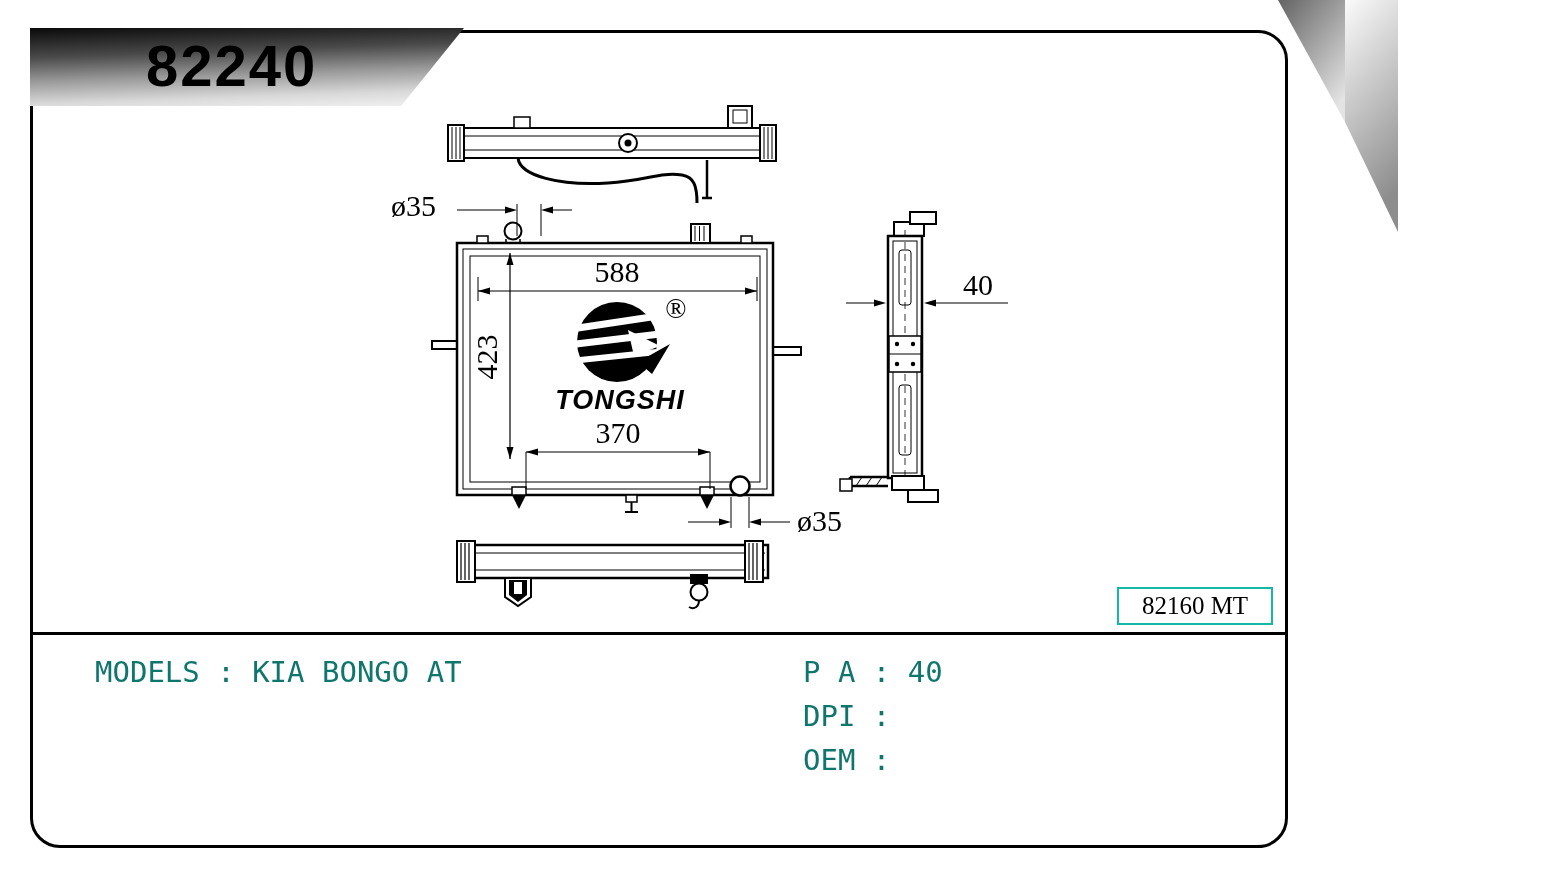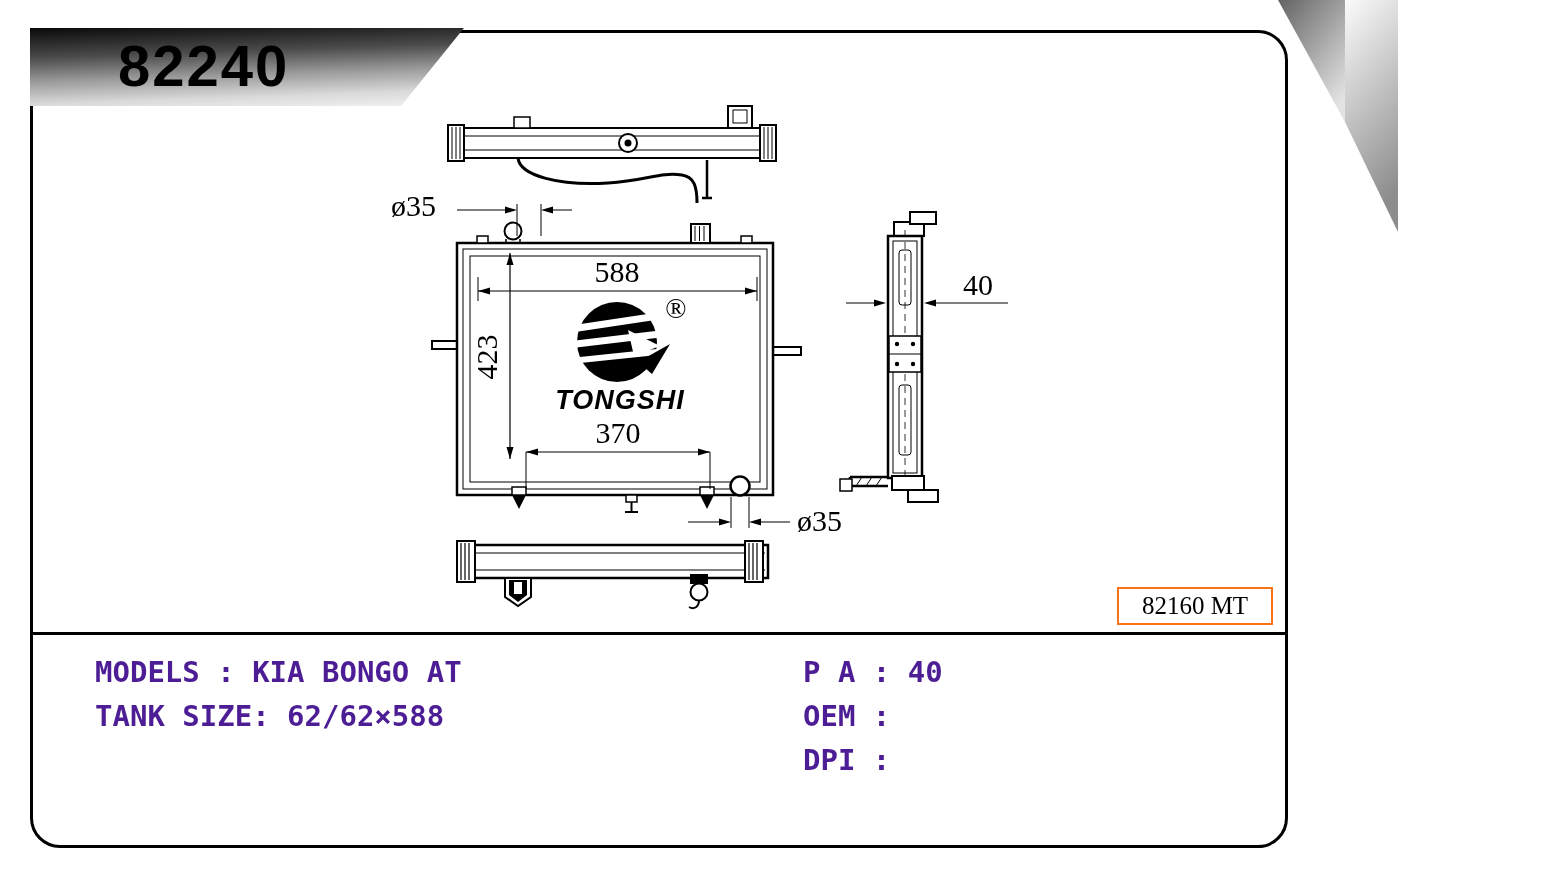--- a/index.html
+++ b/index.html
@@ -5,29 +5,29 @@
   html,body{margin:0;padding:0;background:#fff;}
   .page{position:relative;width:1560px;height:878px;background:#fff;overflow:hidden;
         font-family:"Liberation Sans",sans-serif;}
   .frame{position:absolute;left:30px;top:30px;width:1252px;height:812px;
          border:3px solid #000;border-radius:0 30px 30px 30px;z-index:1;background:#fff;}
   .divider{position:absolute;left:0;top:599px;width:100%;height:0;border-top:3px solid #000;}
   .banner{position:absolute;left:30px;top:28px;width:434px;height:78px;z-index:4;
           clip-path:polygon(0 0,100% 0,85.5% 100%,0 100%);
           background:linear-gradient(178deg,#0a0a0a 0%,#4a4a4a 32%,#9a9a9a 58%,#d9d9d9 82%,#f2f2f2 100%);}
   .banner .pn{display:block;padding-left:88px;line-height:76px;font-size:58px;font-weight:bold;
-          color:#000;letter-spacing:2px;font-family:"Liberation Sans",sans-serif;}
+          color:#000;letter-spacing:2px;font-family:"Liberation Sans",sans-serif;margin-left:28px;}
   .corner-deco{position:absolute;left:1272px;top:0;z-index:3;}
   .drawing-svg{position:absolute;left:0;top:0;z-index:2;pointer-events:none;}
   .ref-box{position:absolute;left:1117px;top:587px;width:152px;height:34px;z-index:3;
-           border:2px solid #f97316;display:flex;align-items:center;justify-content:center;
+           border:2px solid #14b8a6;display:flex;align-items:center;justify-content:center;
            font-family:"Liberation Serif",serif;font-size:25px;color:#000;background:#fff;}
-  .specs{position:absolute;top:650px;z-index:3;color:#4c1d95;
+  .specs{position:absolute;top:650px;z-index:3;color:#0f766e;
          font-family:"DejaVu Sans Mono","Liberation Mono",monospace;
-         font-weight:bold;font-size:29px;}
+         font-weight:normal;font-size:29px;}
   .specs-left{left:95px;}
   .specs-right{left:803px;}
   .spec-row{height:44px;line-height:44px;white-space:pre;}
 </style>
 </head>
 <body>
 
 <div class="page">
 
   <div class="frame">
@@ -185,21 +185,20 @@
       <path d="M699 600 C699 607 694 610 689 607" stroke-width="2"></path>
     </g>
   </svg>
 
   <div class="ref-box">
     <span>82160 MT</span>
   </div>
 
   <div class="specs specs-left">
     <div class="spec-row">MODELS : KIA BONGO AT</div>
-    <div class="spec-row">TANK SIZE: 62/62×588</div>
   </div>
   <div class="specs specs-right">
     <div class="spec-row">P A : 40</div>
+    <div class="spec-row">DPI :</div>
     <div class="spec-row">OEM :</div>
-    <div class="spec-row">DPI :</div>
   </div>
 
 </div>
 
 </body></html>

